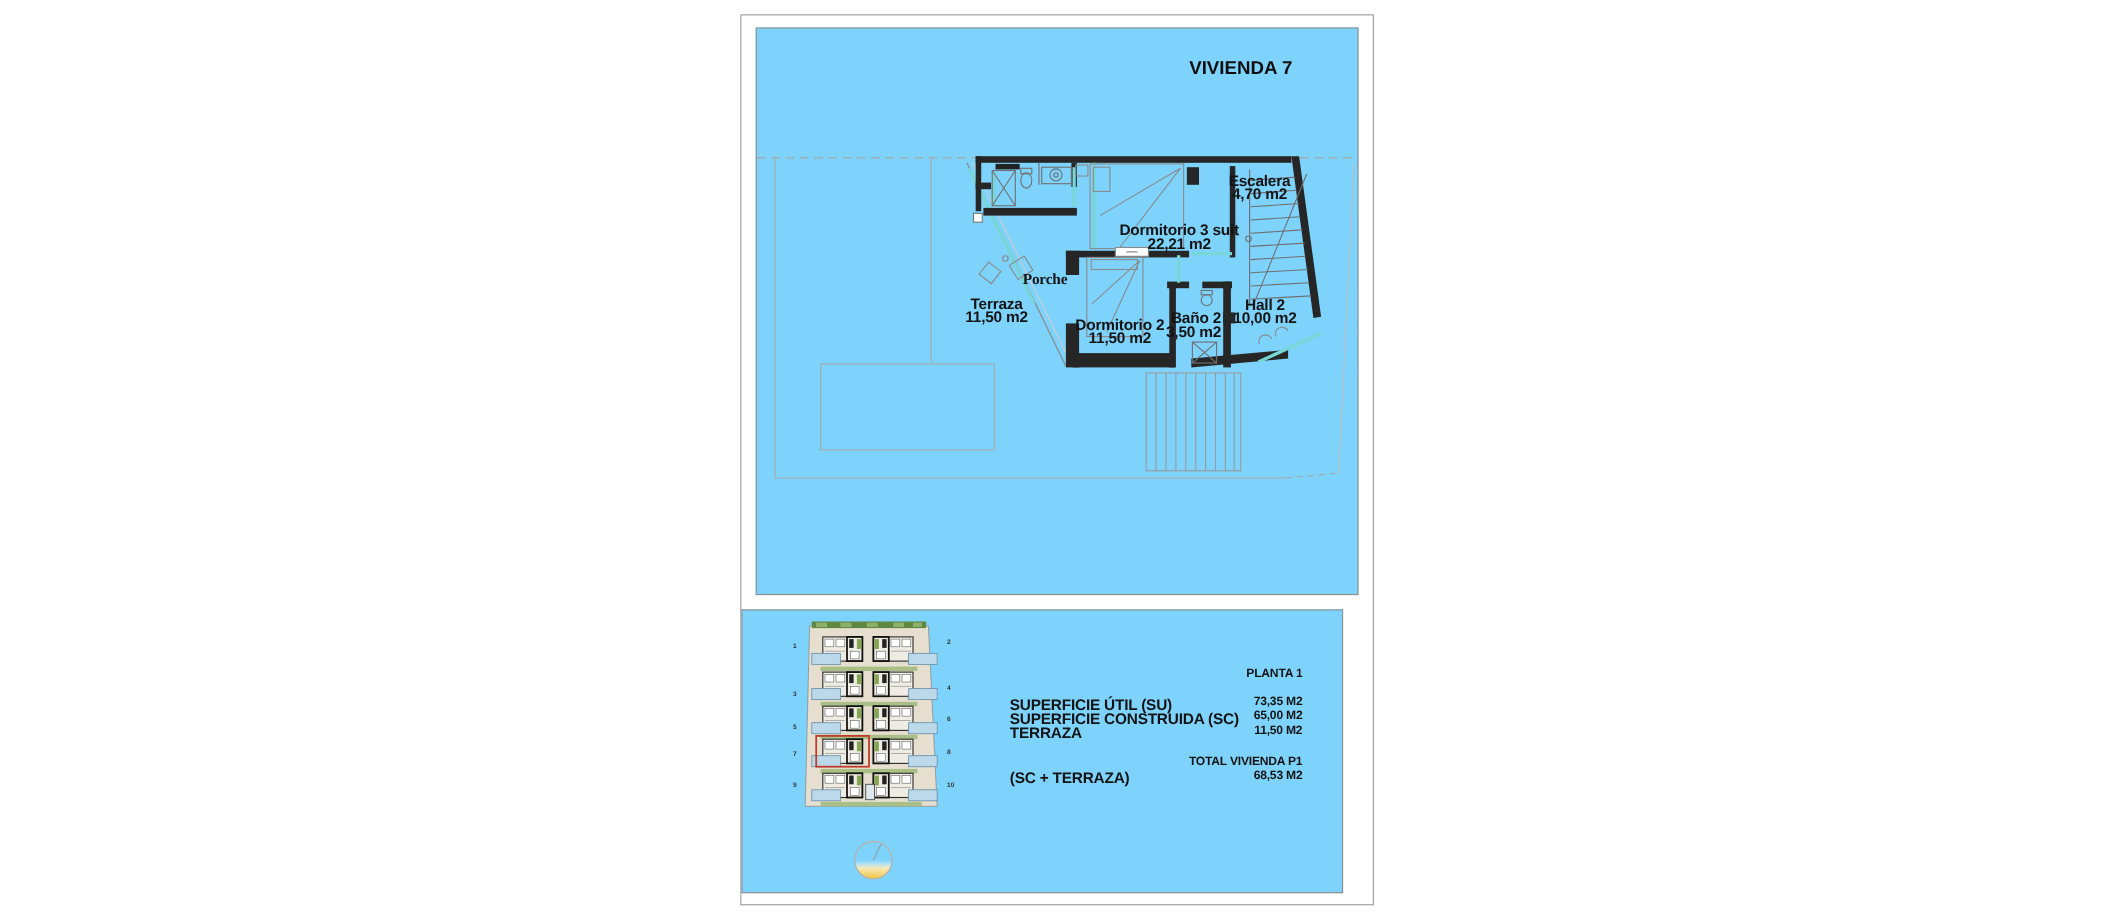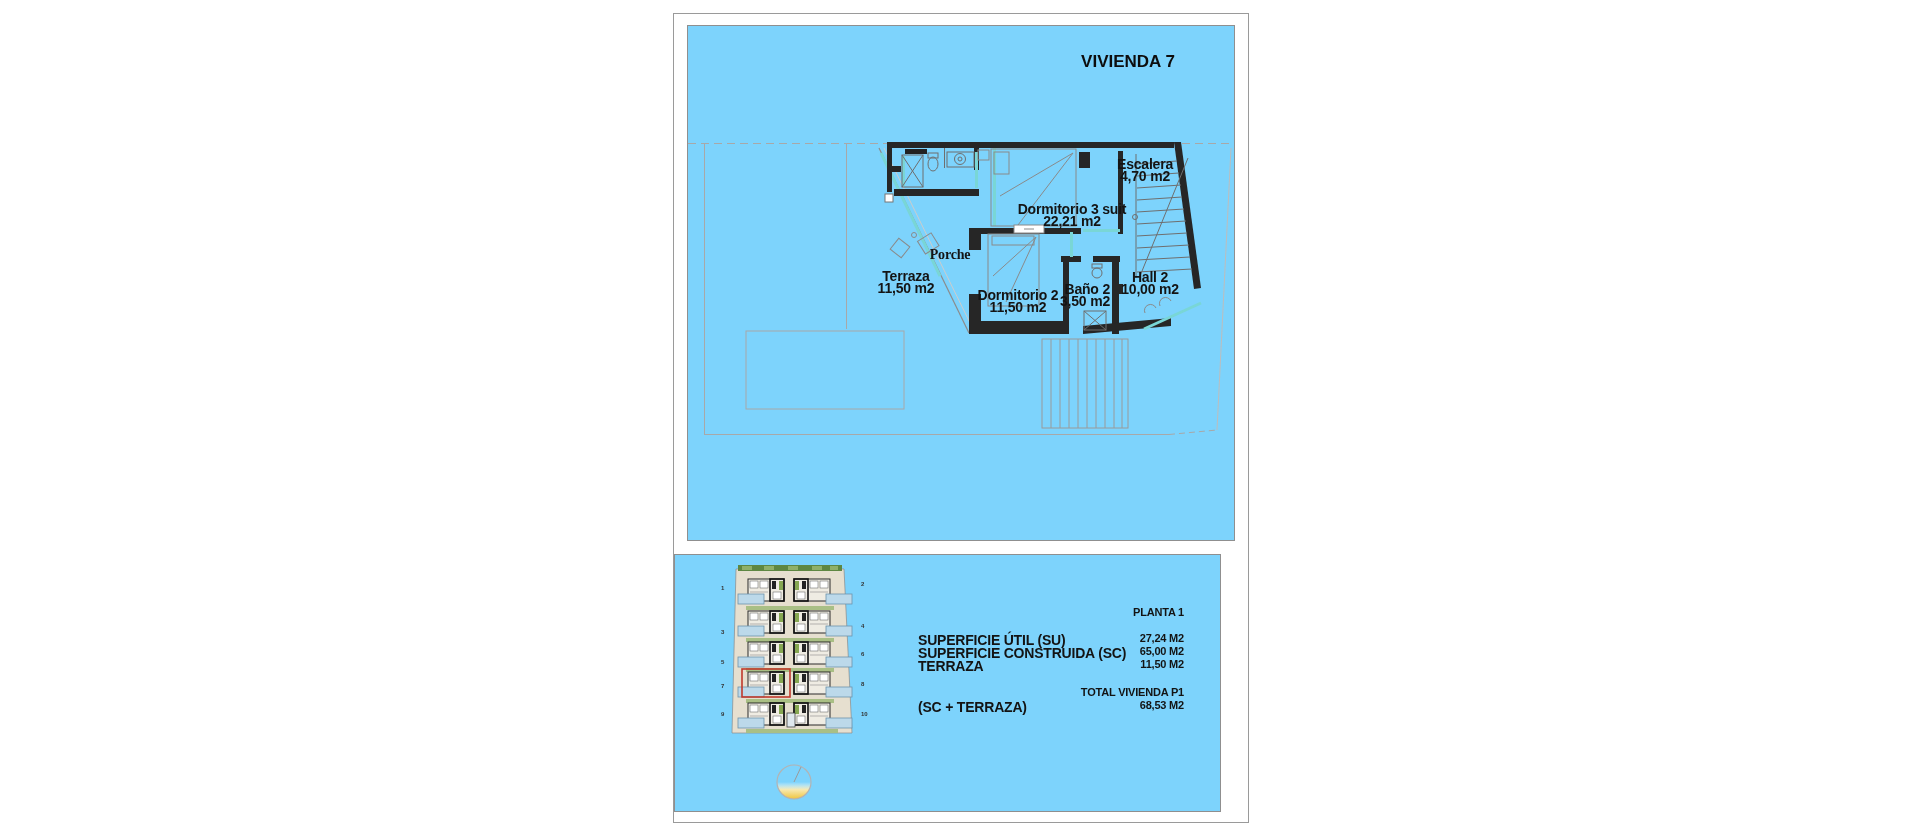--- a/index.html
+++ b/index.html
@@ -264,21 +264,21 @@
     <span class="unit-num" style="left:46px;top:156px;">9</span>
     <span class="unit-num" style="left:186px;top:26px;">2</span>
     <span class="unit-num" style="left:186px;top:68px;">4</span>
     <span class="unit-num" style="left:186px;top:96px;">6</span>
     <span class="unit-num" style="left:186px;top:126px;">8</span>
     <span class="unit-num" style="left:186px;top:156px;">10</span>
 
     <div class="sum-value" style="top:51px;">PLANTA 1</div>
 
     <div class="sum-label" style="top:77px;">SUPERFICIE ÚTIL (SU)</div>
-    <div class="sum-value" style="top:77px;">27,24 M2</div>
+    <div class="sum-value" style="top:77px;">73,35 M2</div>
     <div class="sum-label" style="top:90px;">SUPERFICIE CONSTRUIDA (SC)</div>
     <div class="sum-value" style="top:90px;">65,00 M2</div>
     <div class="sum-label" style="top:103px;">TERRAZA</div>
     <div class="sum-value" style="top:103px;">11,50 M2</div>
 
     <div class="sum-value" style="top:131px;">TOTAL VIVIENDA P1</div>
     <div class="sum-label" style="top:144px;">(SC + TERRAZA)</div>
     <div class="sum-value" style="top:144px;">68,53 M2</div>
 
     <svg class="compass-svg" width="44" height="44" viewBox="0 0 44 44">

